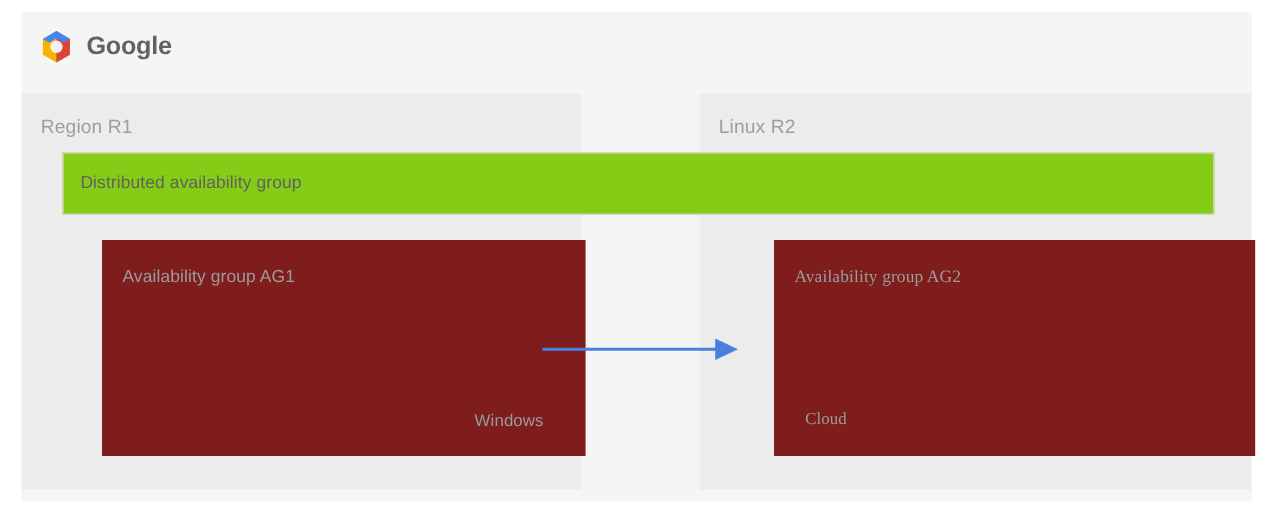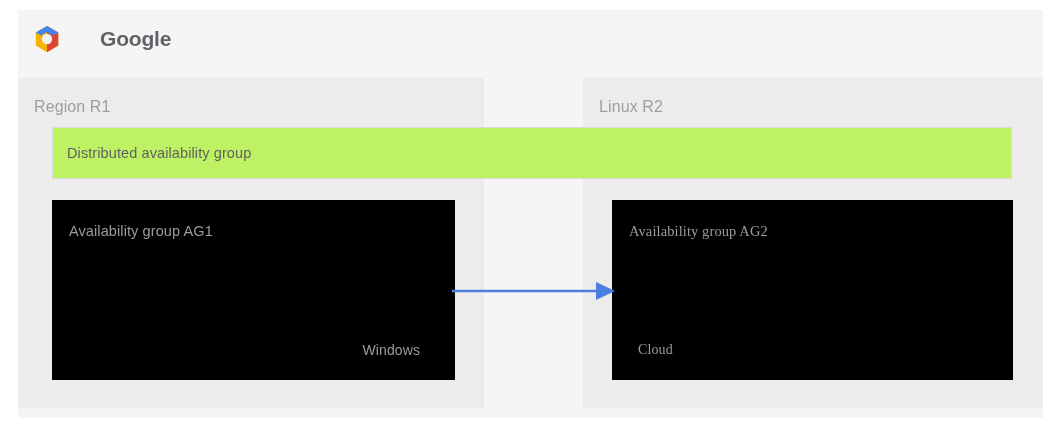--- a/index.html
+++ b/index.html
@@ -38,21 +38,20 @@
     position: absolute;
     left: 18px;
     top: 10px;
     width: 1025px;
     height: 58px;
     display: flex;
     align-items: center;
     padding-left: 14px;
     box-sizing: border-box;
     background: #f5f5f5;
-    gap: 28px;
   }
   .logo-mark {
     width: 30px;
     height: 30px;
     flex: 0 0 auto;
     display: block;
     margin-right: 10px;
   }
   .brand {
     font-size: 21px;
@@ -99,39 +98,40 @@
     white-space: nowrap;
   }
 
   
   .dag-box {
     position: absolute;
     left: 52px;
     top: 127px;
     width: 960px;
     height: 52px;
-    background: #bef264;
+    background: #84cc16;
     border: 1px solid #dadada;
     box-sizing: border-box;
   }
   .dag-label {
     position: absolute;
     left: 14px;
     top: 50%;
     transform: translateY(-50%);
     font-size: 14.5px;
     color: #616161;
     letter-spacing: 0.1px;
     white-space: nowrap;
   }
 
   
   .ag-box {
     position: absolute;
-    background: #000000;
+    background: #7f1d1d;
+    margin-left: 33px;
   }
   .ag-box-1 {
     left: 52px;
     top: 200px;
     width: 403px;
     height: 180px;
   }
   .ag-box-2 {
     left: 612px;
     top: 200px;

